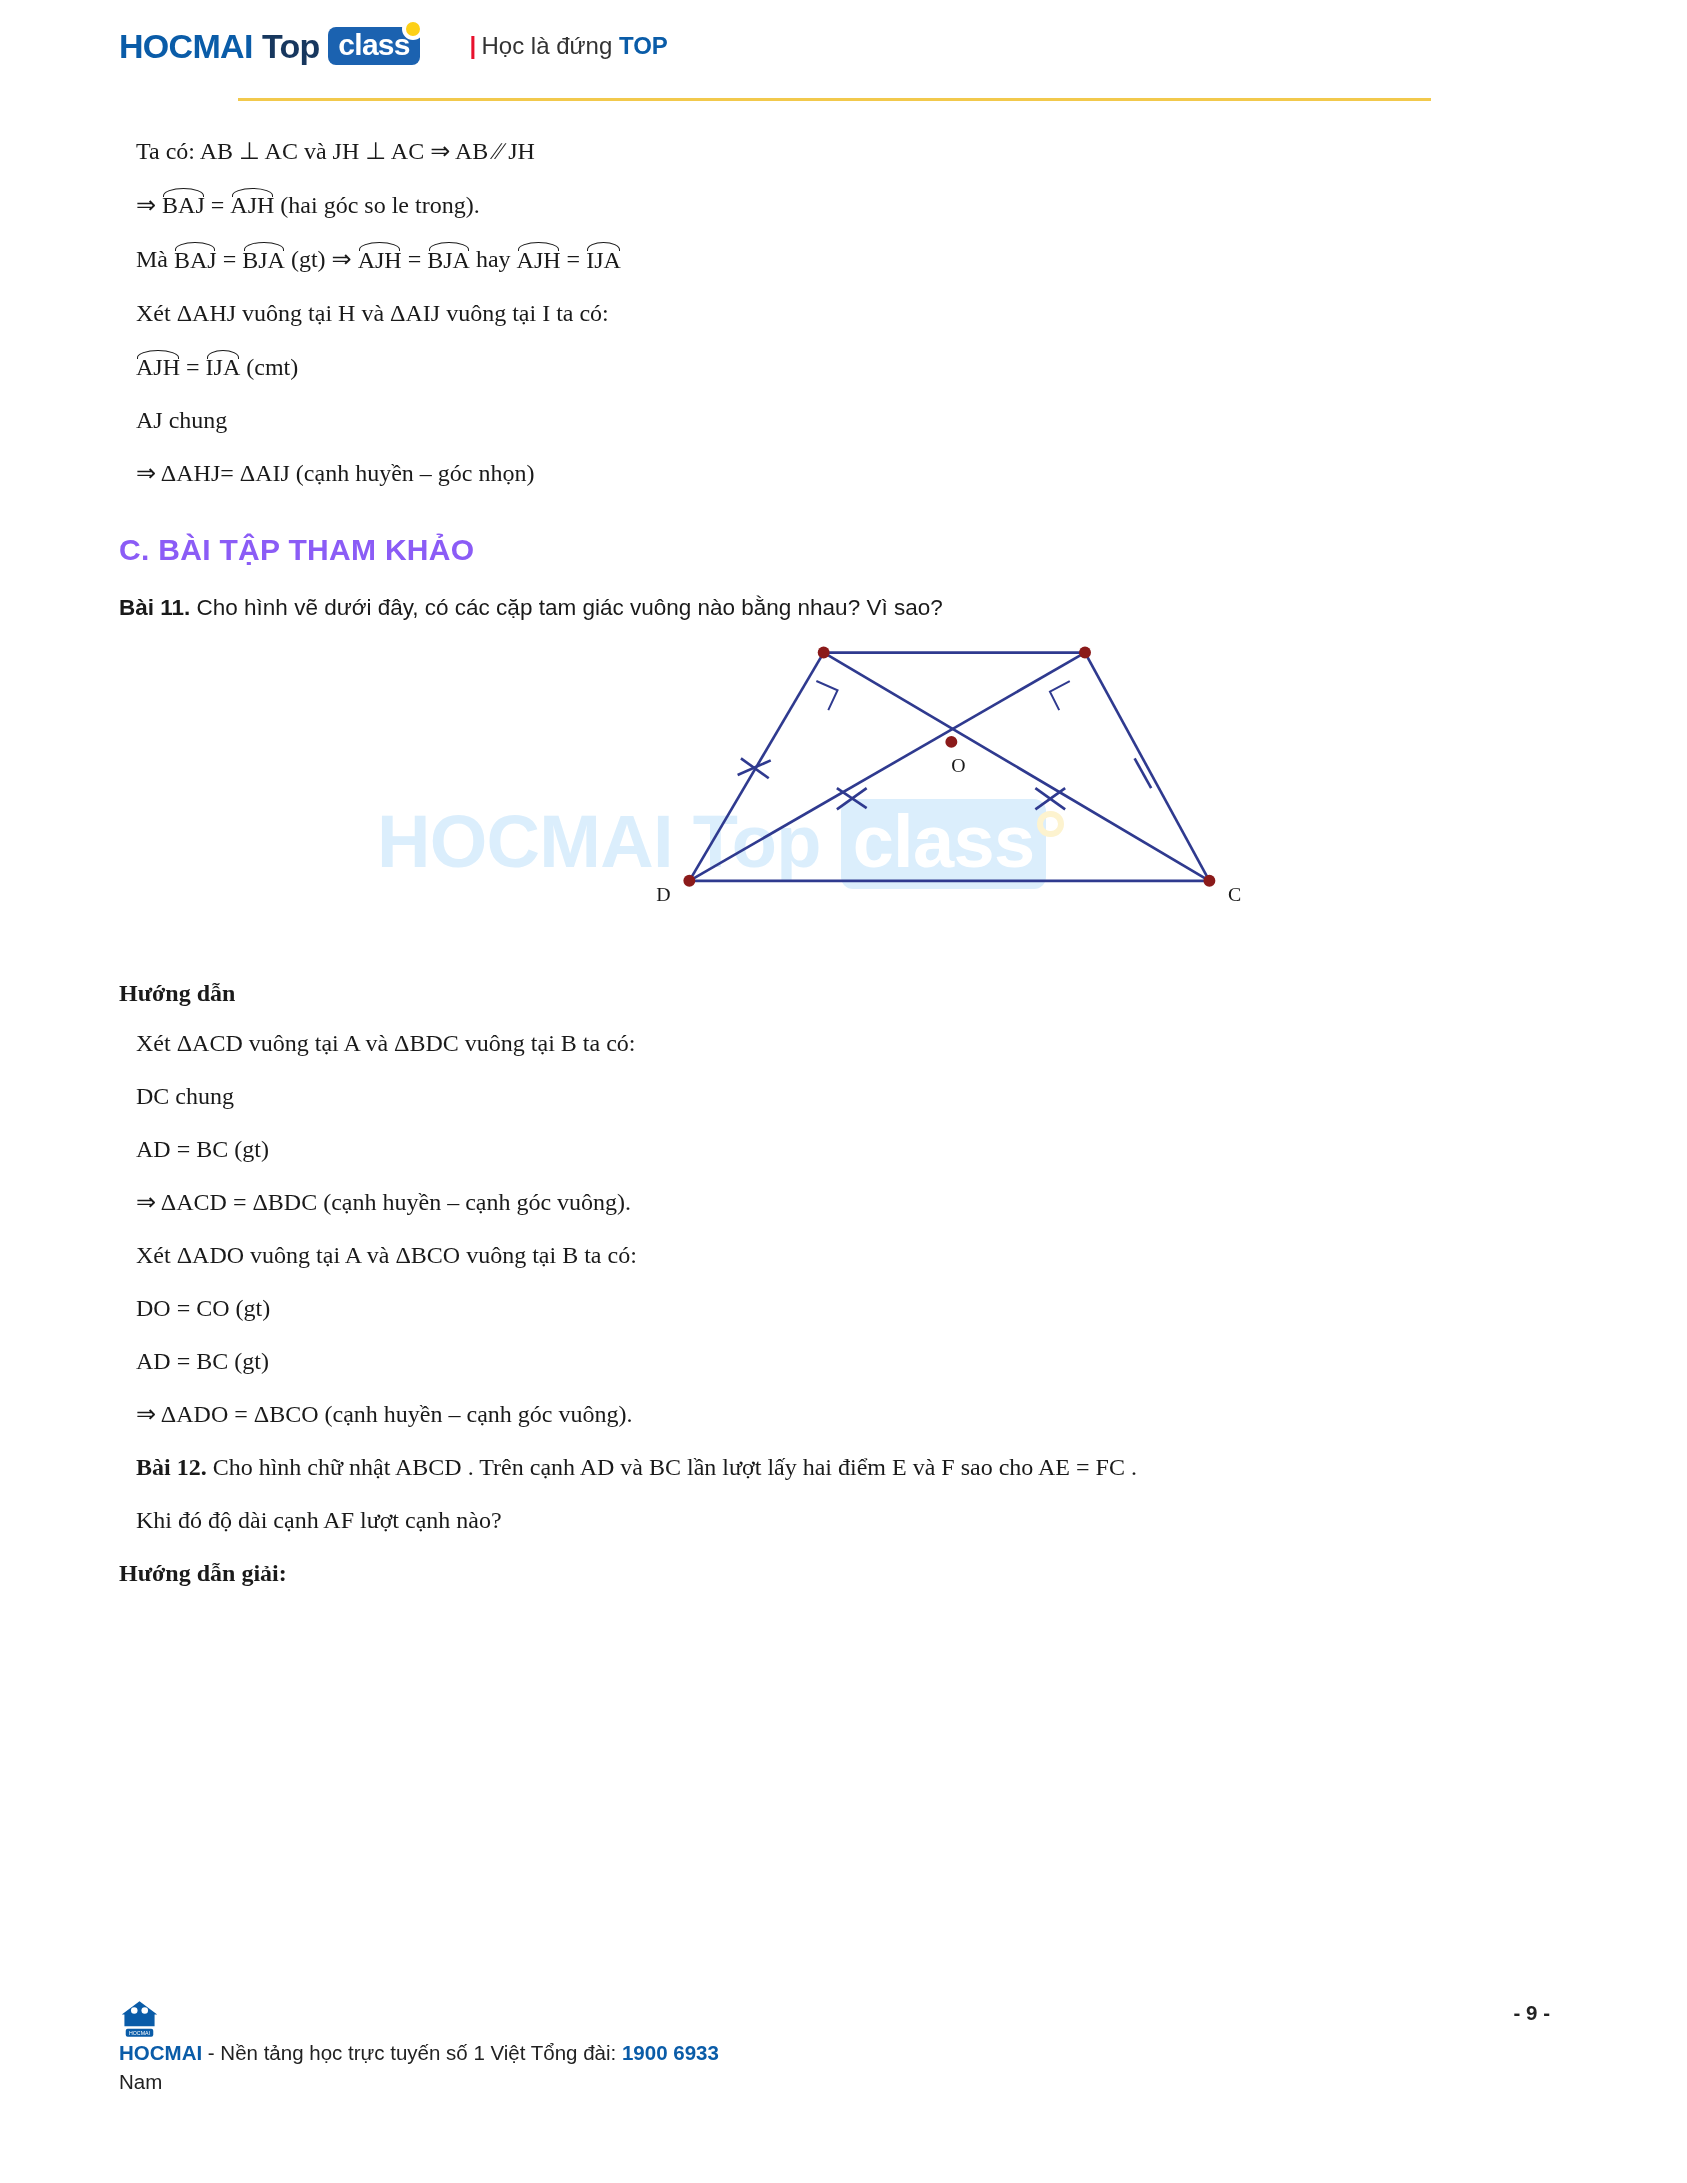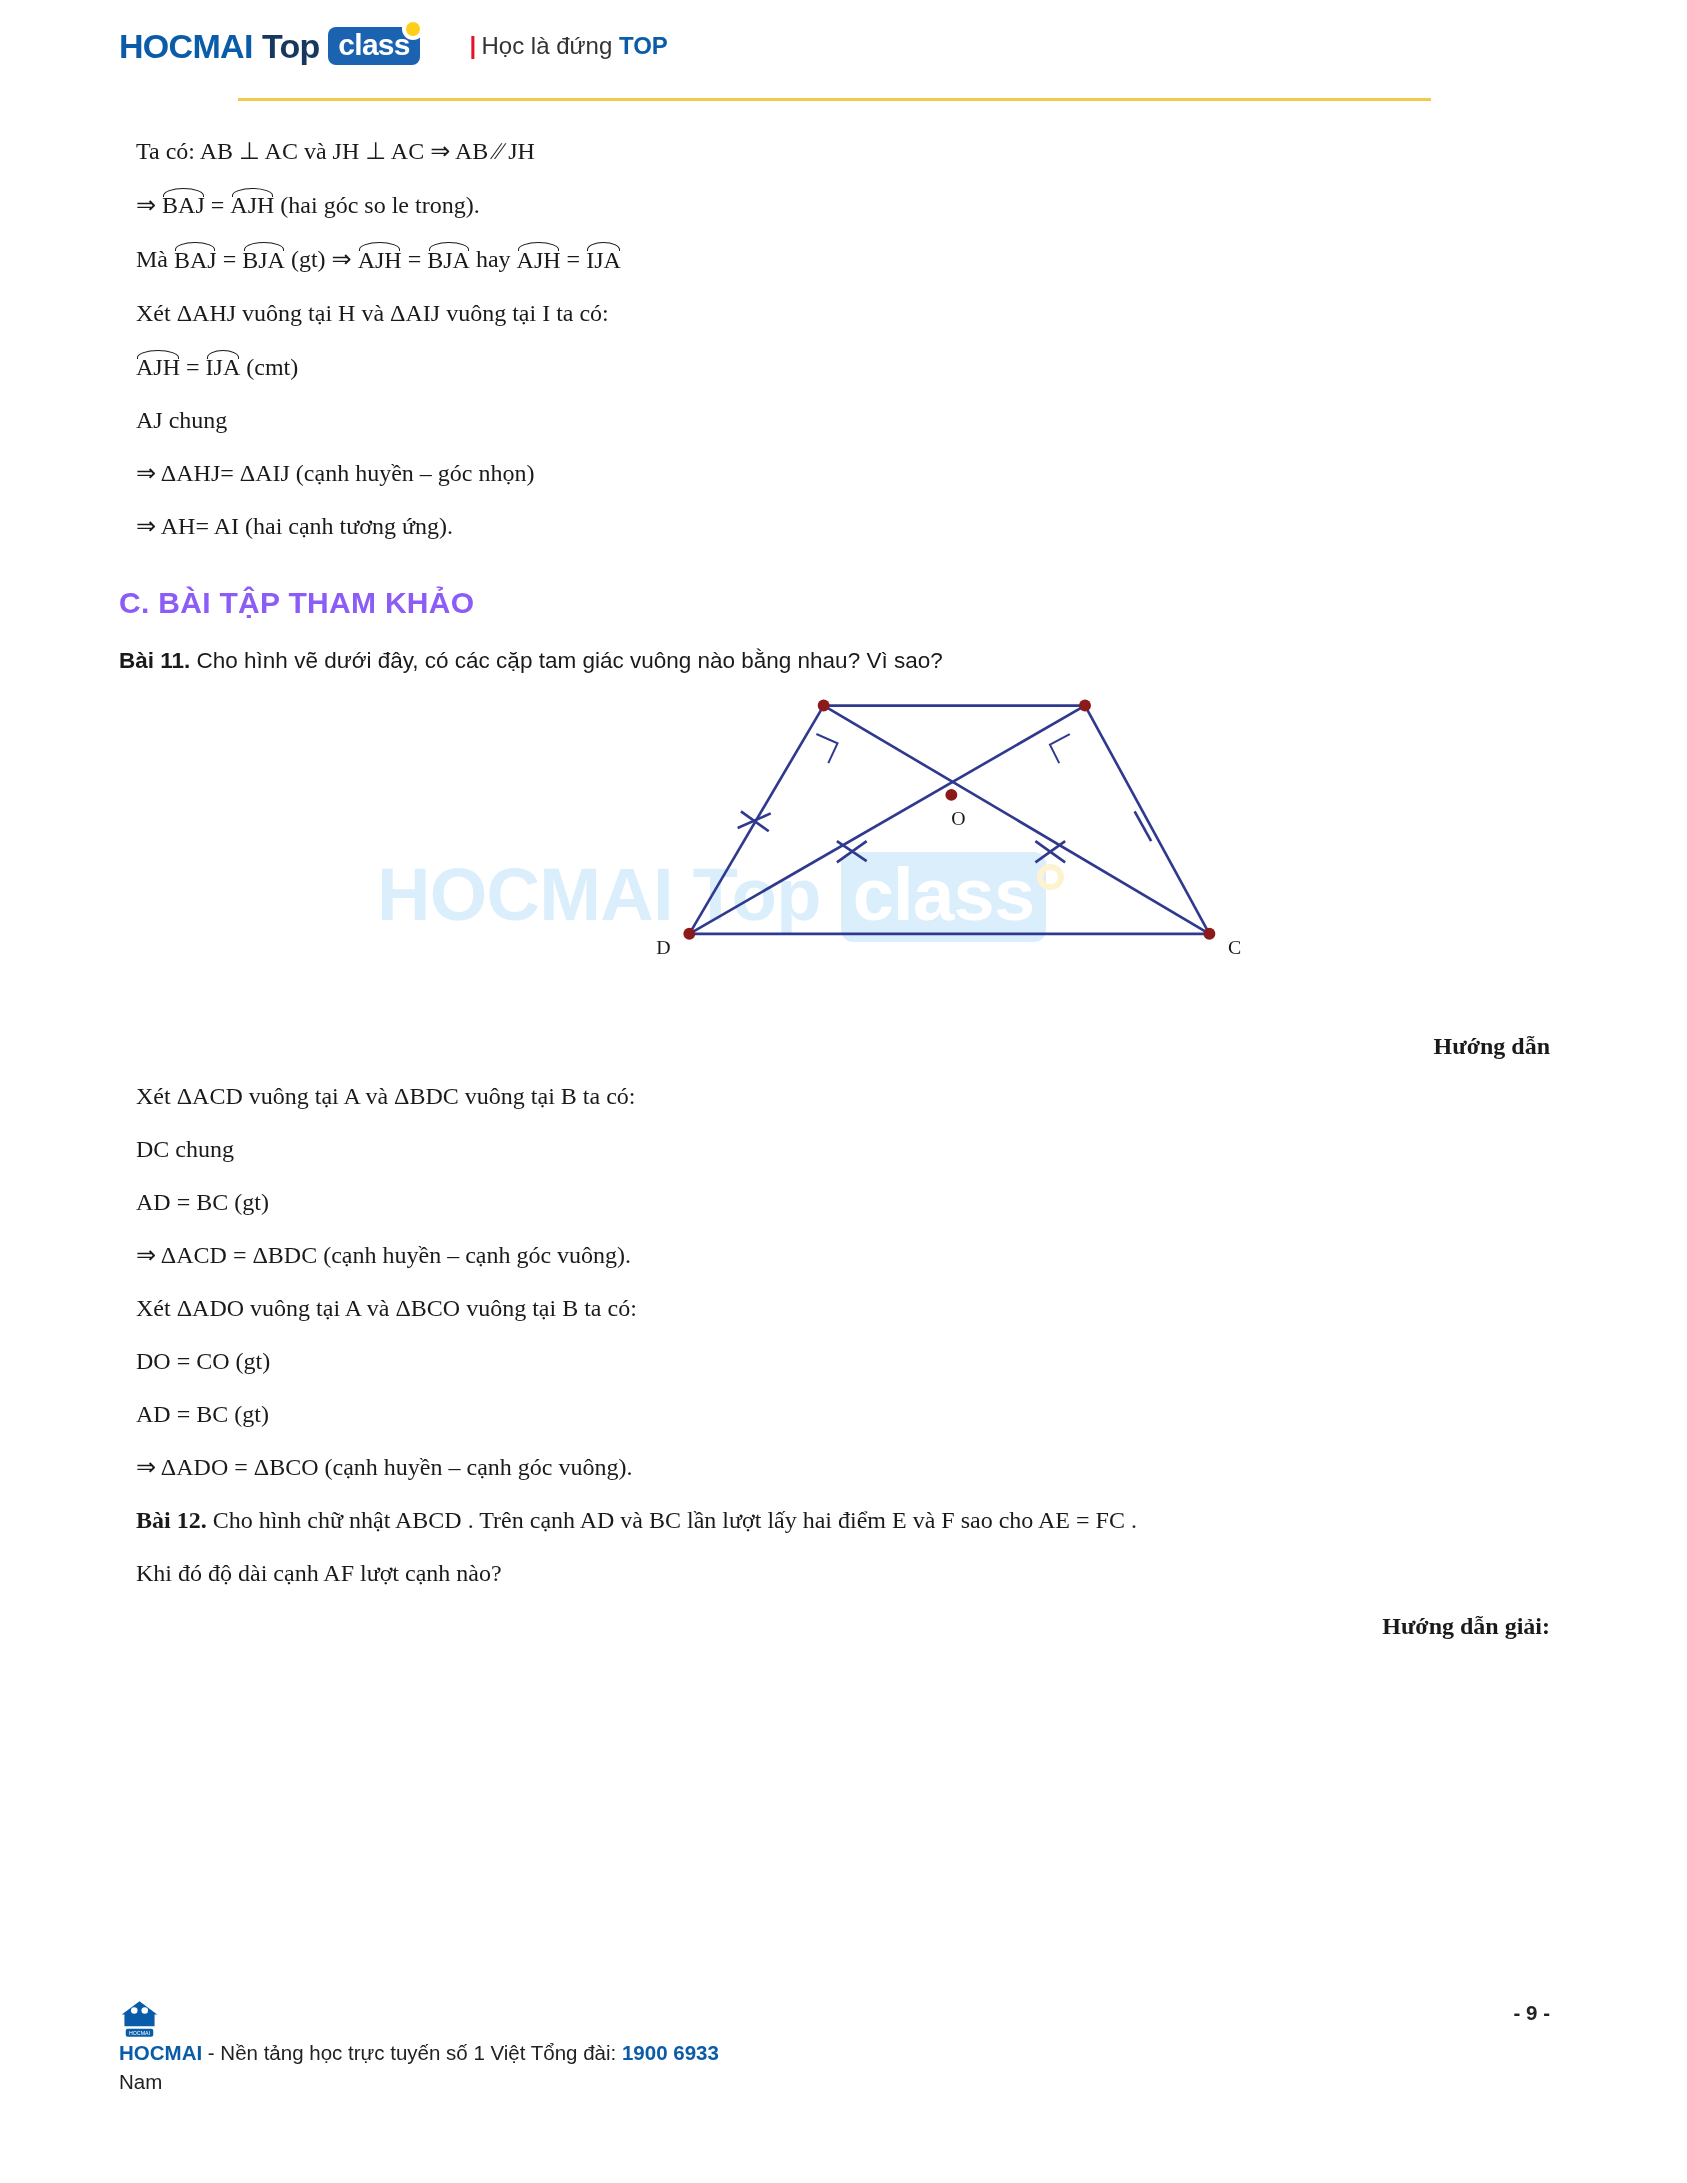--- a/index.html
+++ b/index.html
@@ -137,21 +137,20 @@
     font-family: "Liberation Sans", sans-serif;
     font-size: 22.5px;
     margin: 0 0 13.2px 0;
   }
   .prob-title b { font-weight: bold; }
 
   .sub-head {
     font-weight: bold;
     font-size: 24px;
     margin: 0 0 26.5px 0;
-    text-align: right;
   }
 
   
   .figure-wrap {
     position: relative;
     height: 318px;
     margin: 17px 0 26.5px 0;
   }
   .watermark {
     position: absolute;
@@ -251,21 +250,20 @@
     </p>
 
     <p class="line">Xét  ΔAHJ  vuông tại  H  và  ΔAIJ  vuông tại  I ta có:</p>
 
     <p class="line">
       <span class="ov">AJH</span><span> = </span><span class="ov">IJA</span><span>  (cmt)</span>
     </p>
 
     <p class="line">AJ   chung</p>
     <p class="line">⇒ ΔAHJ= ΔAIJ (cạnh huyền – góc nhọn)</p>
-    <p class="line">⇒ AH= AI (hai cạnh tương ứng).</p>
 
     <h2 class="section-title">C. BÀI TẬP THAM KHẢO</h2>
 
     <p class="prob-title">
       <b>Bài 11.</b><span> Cho hình vẽ dưới đây, có các cặp tam giác vuông nào bằng nhau? Vì sao?</span>
     </p>
 
     <div class="figure-wrap">
       <div class="watermark">
         <span>HOCMAI</span>

